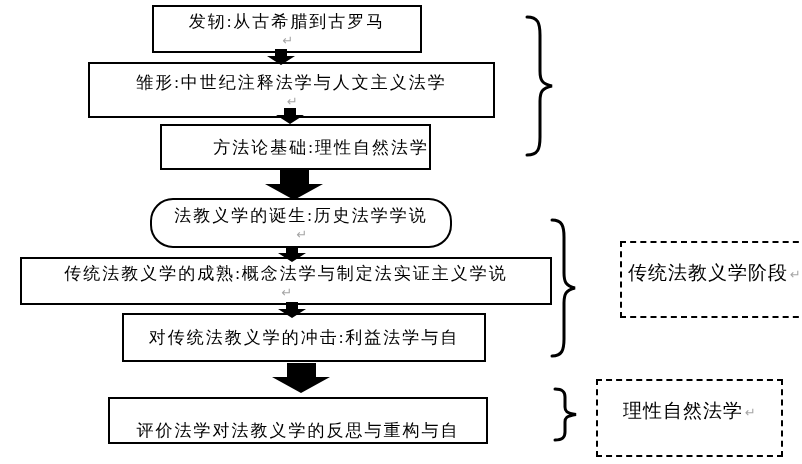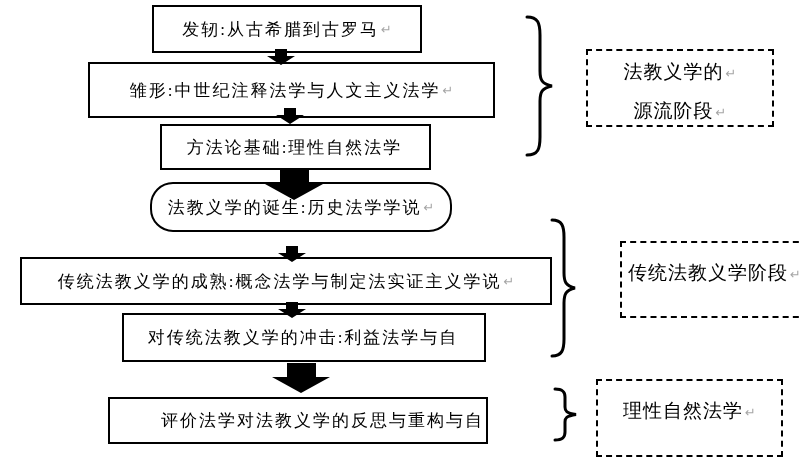--- a/index.html
+++ b/index.html
@@ -5,20 +5,21 @@
   html,body{margin:0;padding:0;background:#fff;}
   .canvas{
     position:relative;width:802px;height:464px;background:#fff;overflow:hidden;
     font-family:"Liberation Serif","DejaVu Serif",serif;
   }
   .fbox{
     position:absolute;border:2px solid #000;background:#fff;
     display:flex;align-items:center;justify-content:center;
     font-size:17px;letter-spacing:2px;color:#000;white-space:nowrap;
     box-sizing:border-box;
+    flex-direction:column;
   }
   .ret{
     color:#a6a6a6;font-size:13px;letter-spacing:0;margin-left:2px;
     font-family:"DejaVu Sans",sans-serif;
   }
   .arrow{position:absolute;}
   .arrow polygon{fill:#000;}
   .brace{position:absolute;}
   .brace path{fill:none;stroke:#000;stroke-width:3;stroke-linecap:round;}
   .dbox{
@@ -39,26 +40,26 @@
   <div class="fbox" style="left:152px;top:5px;width:270px;height:48px;">
     <span>发轫:从古希腊到古罗马</span>
       <span class="ret">↵</span>
   </div>
 
   <div class="fbox" style="left:88px;top:62px;width:407px;height:56px;">
     <span>雏形:中世纪注释法学与人文主义法学</span>
       <span class="ret">↵</span>
   </div>
 
-  <div class="fbox" style="left:160px;top:124px;width:271px;height:46px;">
+  <div class="fbox" style="left:160px;top:124px;width:271px;height:46px;align-items:flex-end;">
     <span>方法论基础:理性自然法学</span>
       <span class="ret"></span>
   </div>
 
-  <div class="fbox" style="left:150px;top:182px;width:302px;height:50px;border-radius:23px;">
+  <div class="fbox" style="left:150px;top:198px;width:302px;height:50px;border-radius:23px;">
     <span>法教义学的诞生:历史法学学说</span>
       <span class="ret">↵</span>
   </div>
 
   <div class="fbox" style="left:20px;top:257px;width:532px;height:48px;">
     <span>传统法教义学的成熟:概念法学与制定法实证主义学说</span>
       <span class="ret">↵</span>
   </div>
 
   <div class="fbox" style="left:122px;top:313px;width:364px;height:49px;text-align:center;">
@@ -94,24 +95,20 @@
   <svg class="brace" style="left:524px;top:15px;" width="30" height="142" viewBox="0 0 30 142">
     <path d="M3 2 C14 2 16 8 16 20 L16 56 C16 65 18 69 28 71 C18 73 16 77 16 86 L16 122 C16 134 14 140 3 140"></path>
   </svg>
   <svg class="brace" style="left:549px;top:218px;" width="28" height="140" viewBox="0 0 28 140">
     <path d="M3 2 C13 2 15 8 15 19 L15 55 C15 64 17 68 26 70 C17 72 15 76 15 85 L15 121 C15 132 13 138 3 138"></path>
   </svg>
   <svg class="brace" style="left:552px;top:387px;" width="26" height="55" viewBox="0 0 26 55">
     <path d="M3 2 C11 2 13 5 13 10 L13 20 C13 24 14 26 24 27.5 C14 29 13 31 13 35 L13 45 C13 50 11 53 3 53"></path>
   </svg>
 
-  <div class="dbox two" style="left:586px;top:49px;width:188px;height:78px;">
-    <div class="dline"><span>法教义学的</span><span class="ret">↵</span></div>
-    <div class="dline"><span>源流阶段</span><span class="ret">↵</span></div>
-  </div>
 
   <div class="dbox one" style="left:620px;top:241px;width:189px;height:77px;">
     <div class="dline"><span>传统法教义学阶段</span><span class="ret">↵</span></div>
   </div>
 
   <div class="dbox one" style="left:596px;top:379px;width:187px;height:78px;">
     <div class="dline"><span>理性自然法学</span><span class="ret">↵</span></div>
   </div>
 
 </div>

